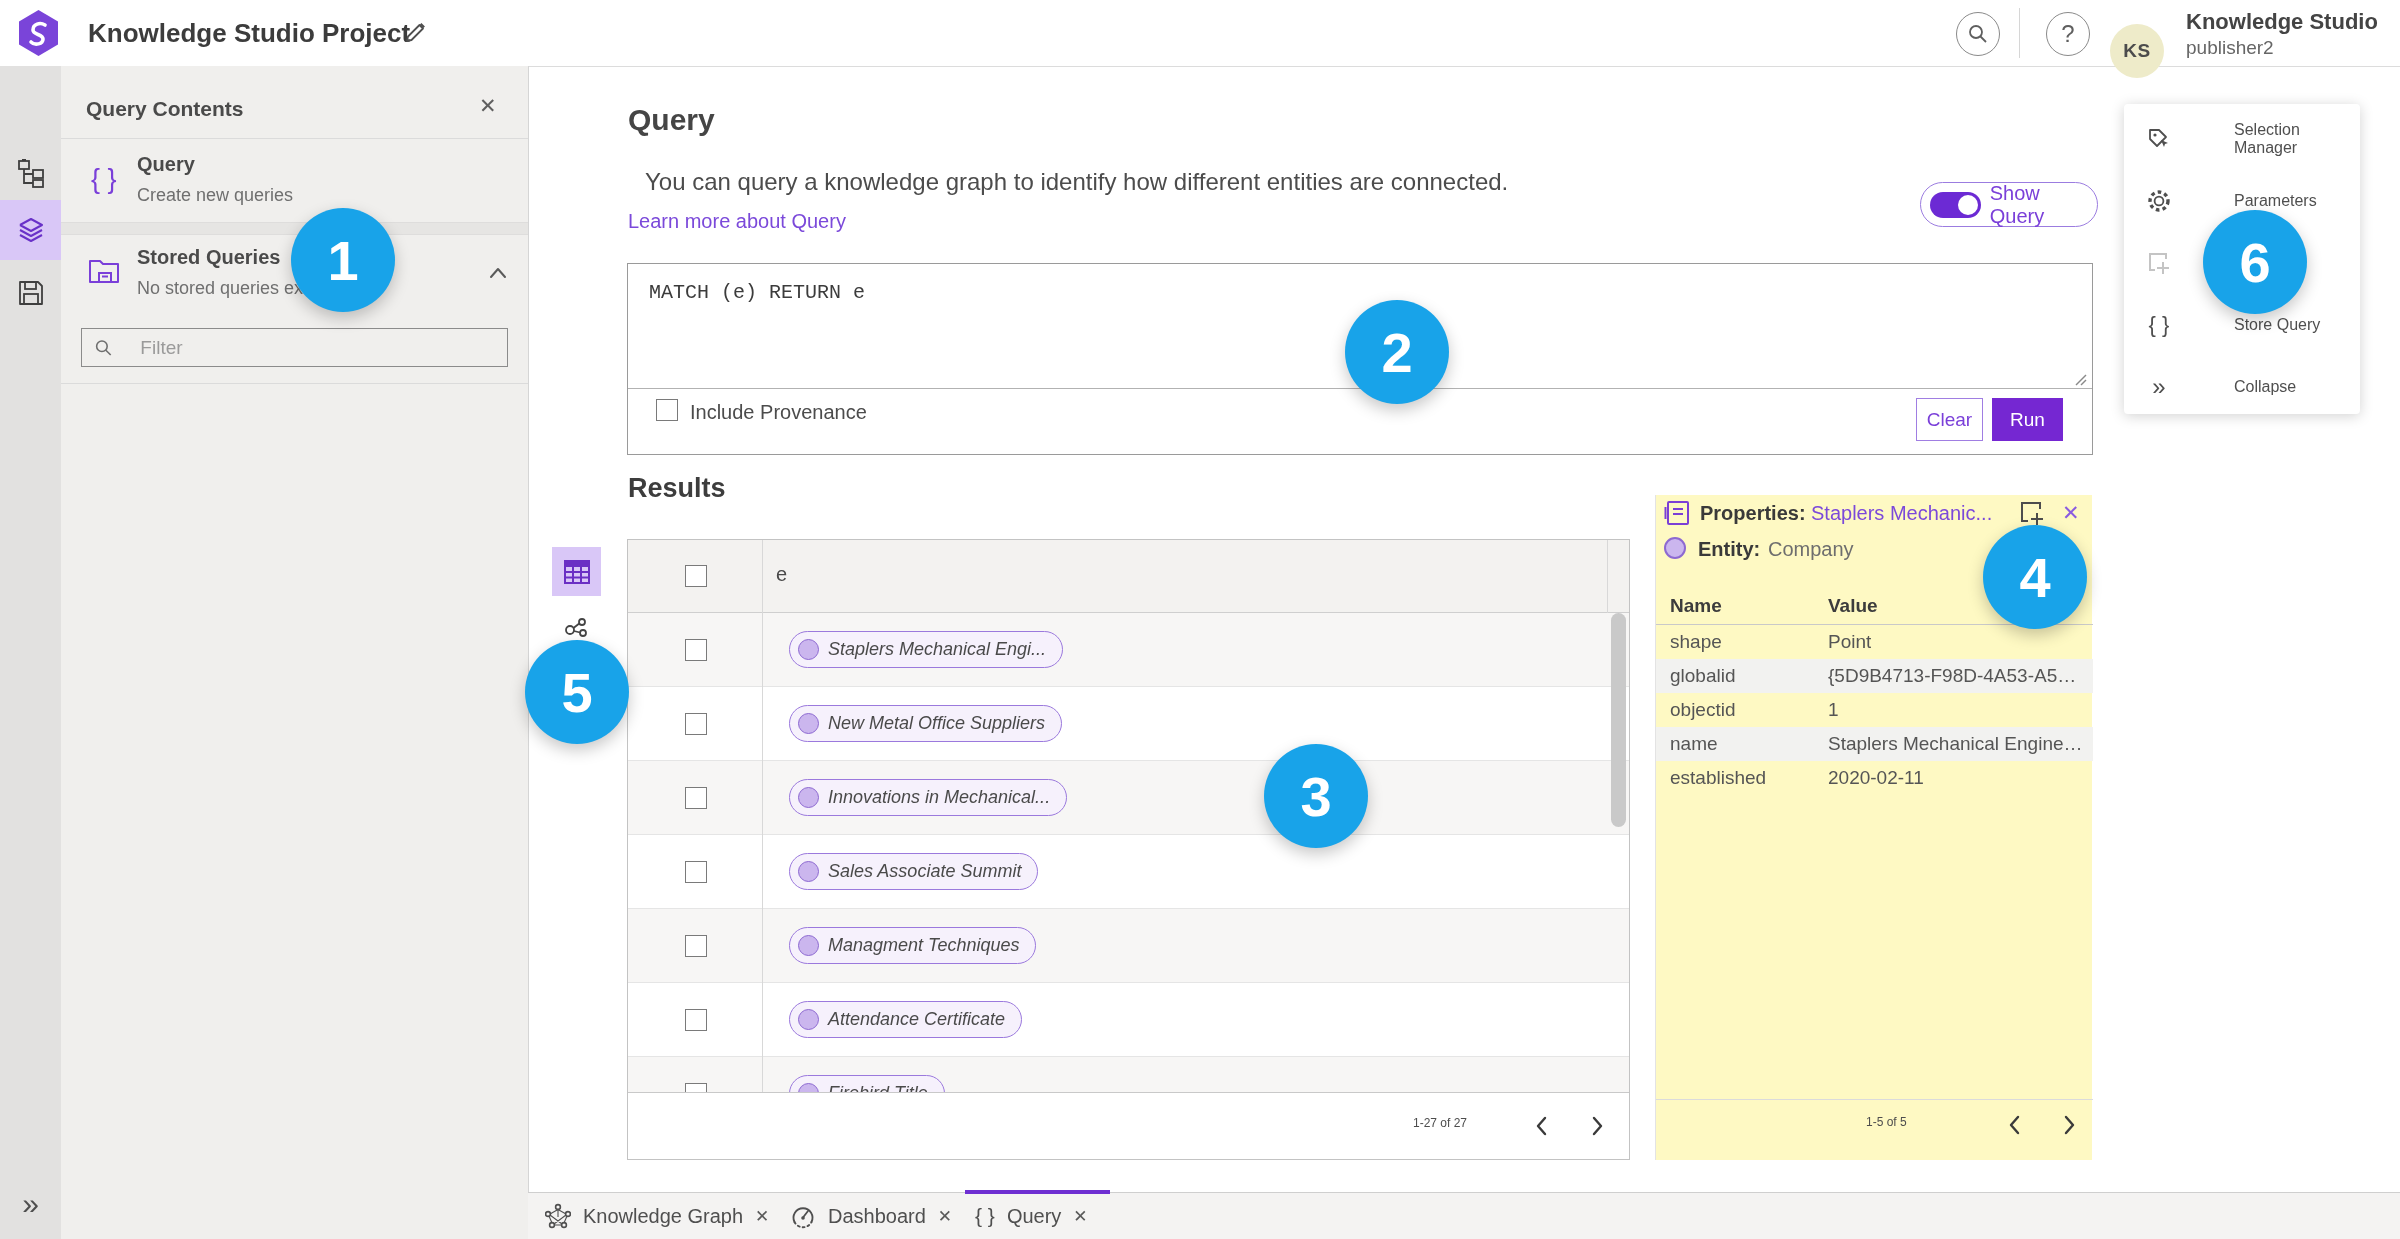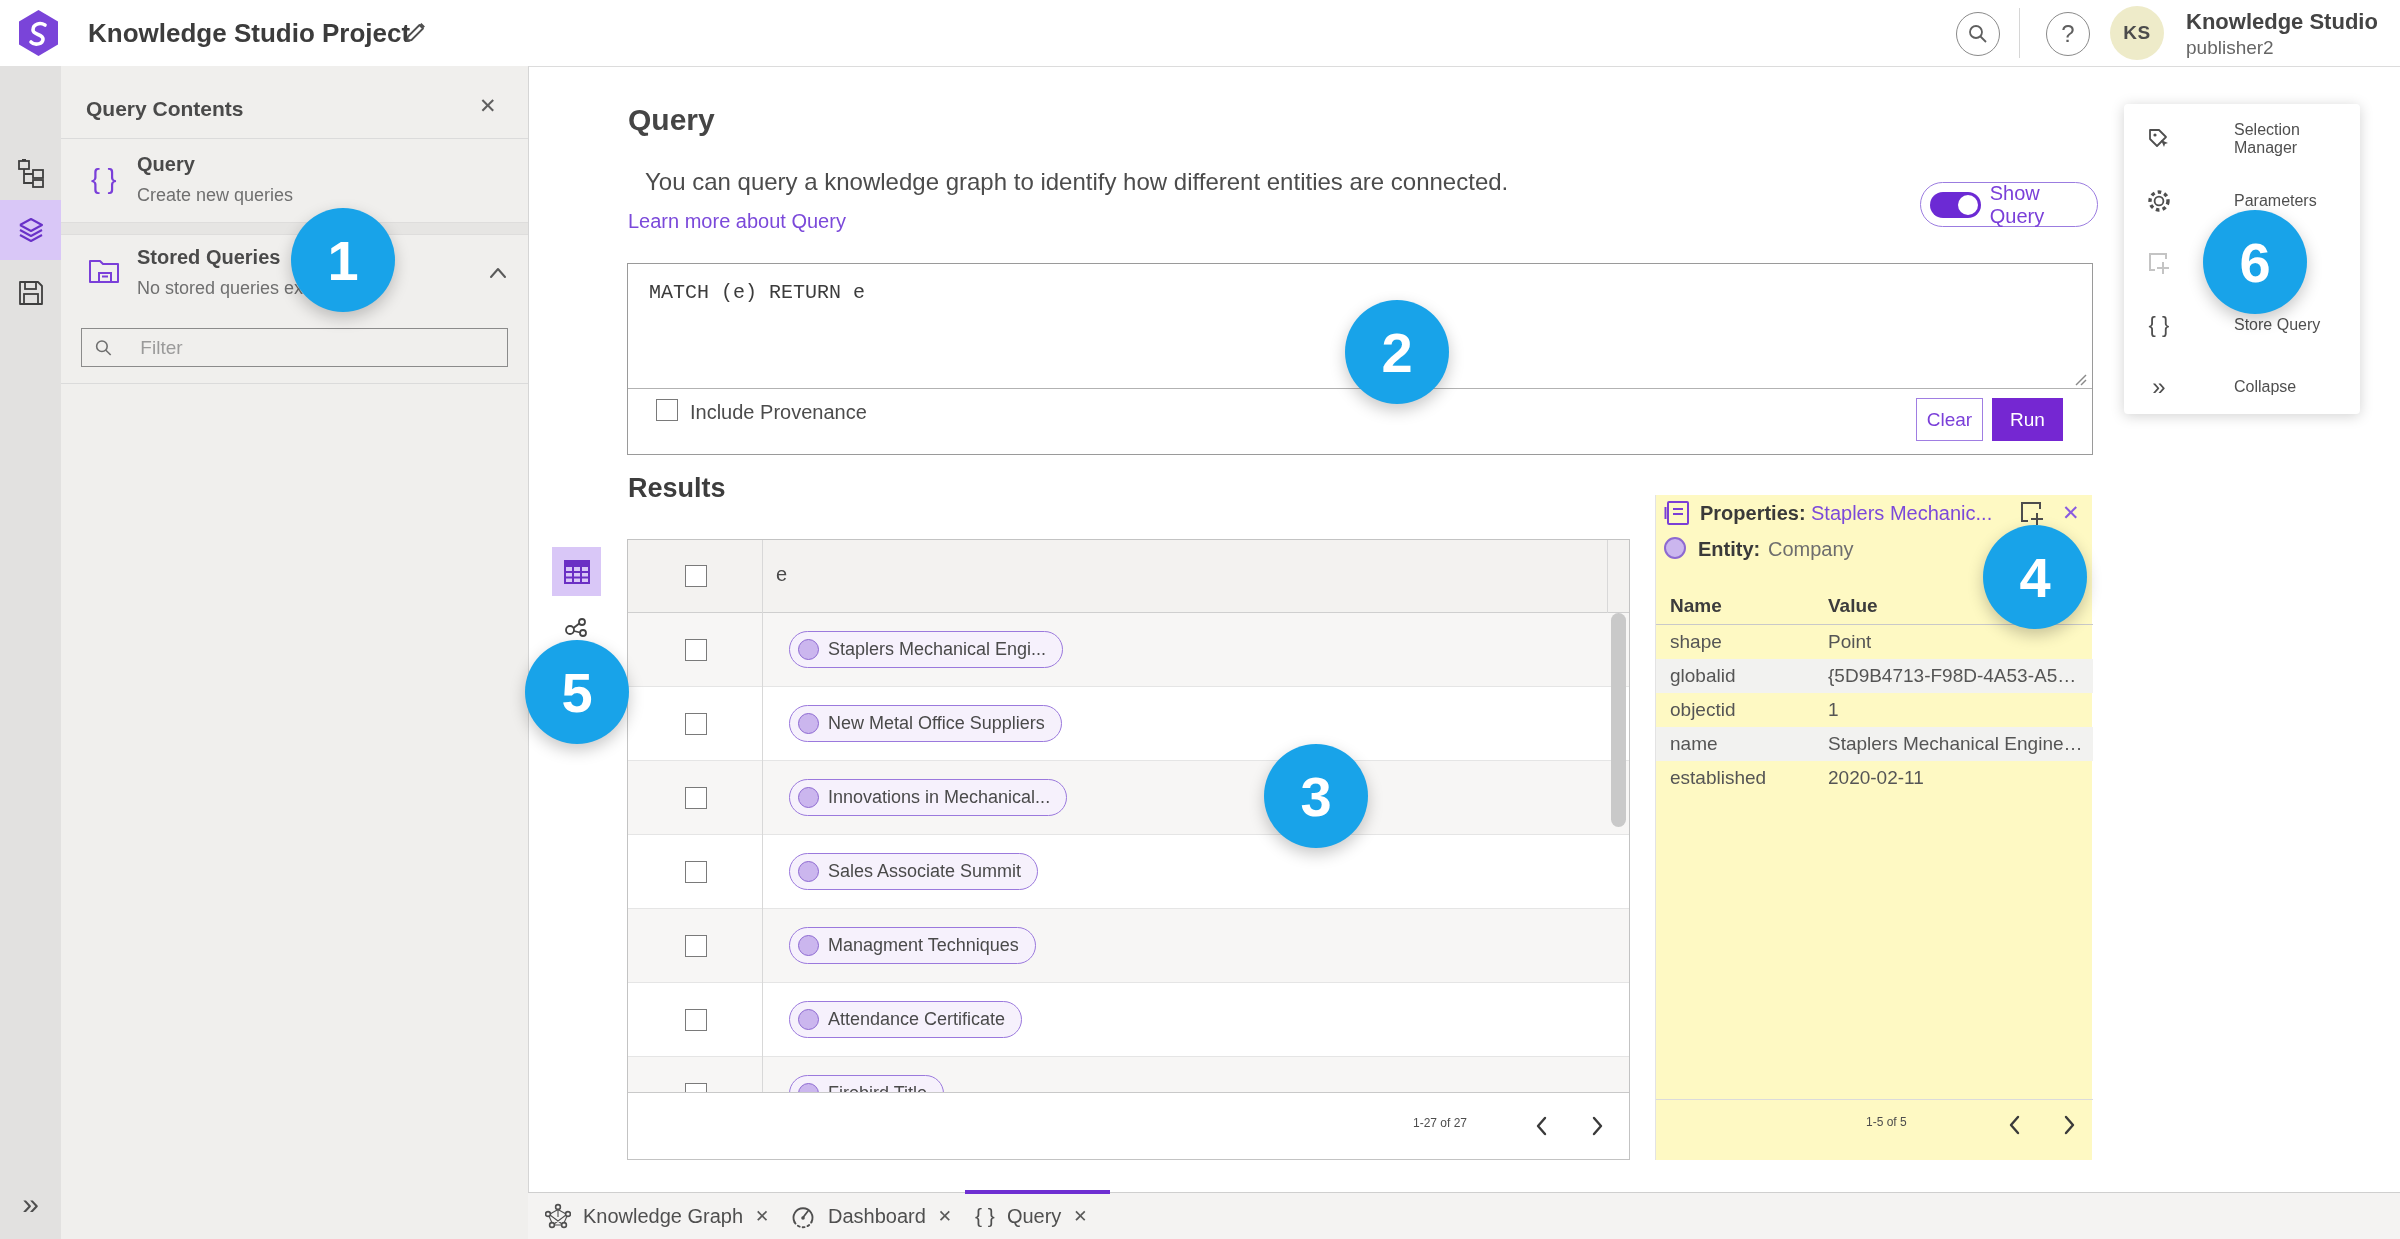--- a/index.html
+++ b/index.html
@@ -58,21 +58,21 @@
   .btn-clear{border:1.5px solid #a07ee2;color:#7a3fd9;background:#fff;}
   .btn-run{background:#7527d2;color:#fff;border:1.5px solid #7527d2;}
 
   
   .h2{font-size:27px;font-weight:700;color:#3d3d3d;}
   .viewbtn{width:49px;height:49px;display:flex;align-items:center;justify-content:center;cursor:pointer;}
   .viewbtn.selected{background:#d9c7f7;}
   .results-box{left:627px;top:539px;width:1003px;height:621px;border:1px solid #c3c3c3;background:#fff;box-sizing:border-box;}
   .r-header{position:absolute;left:0;top:0;width:100%;height:73px;background:#f3f2f0;border-bottom:1px solid #cfcfcf;box-sizing:border-box;}
   .col-div{position:absolute;top:0;width:1px;background:#d8d8d8;}
-  .r-rows{position:absolute;left:0;top:73px;width:1001px;height:480px;overflow:hidden;border-bottom:1px solid #c9c9c9;box-sizing:border-box;}
+  .r-rows{position:absolute;left:0;top:73px;width:1001px;height:480px;overflow:hidden;border-bottom:1px solid #c9c9c9;box-sizing:border-box;font-style:italic;}
   .r-row{position:relative;height:74px;display:flex;align-items:center;border-bottom:1px solid #e5e5e5;box-sizing:border-box;}
   .r-row:nth-child(odd){background:#f7f6f5;}
   .r-row:nth-child(even){background:#ffffff;}
   .r-row .checkbox{position:absolute;left:57px;}
   .chip{position:absolute;left:161px;height:37px;display:inline-flex;align-items:center;gap:9px;
     border:1.5px solid #9b79dd;border-radius:19px;background:#f6f1fc;padding:0 16px 0 8px;box-sizing:border-box;cursor:pointer;}
   .chip .dot{width:21px;height:21px;border-radius:50%;background:#cbb6ee;border:1.5px solid #8d69d1;box-sizing:border-box;}
   .chip .chip-label{font-size:18px;color:#4a4a4a;white-space:nowrap;}
   .scroll-thumb{position:absolute;left:983px;top:73px;width:15px;height:214px;background:#c9c9c9;border-radius:8px;}
   .pag-text{font-size:12px;color:#4d4d4d;}
@@ -137,21 +137,21 @@
     <div class="abs round-btn" style="left:1956px;top:12px;">
       <svg width="22" height="22" viewBox="0 0 22 22">
         <circle cx="9" cy="9" r="6" fill="none" stroke="#5f5f5f" stroke-width="1.8"></circle>
         <line x1="13.5" y1="13.5" x2="19" y2="19" stroke="#5f5f5f" stroke-width="1.8"></line>
       </svg>
     </div>
     <div class="abs vdiv" style="left:2019px;top:8px;height:50px;"></div>
     <div class="abs round-btn" style="left:2046px;top:12px;">
       <span class="help-glyph">?</span>
     </div>
-    <div class="abs avatar" style="left:2110px;top:6px;text-align:center;">
+    <div class="abs avatar" style="left:2110px;top:24px;text-align:center;">
       <span>KS</span>
     </div>
     <div class="abs" style="left:2186px;top:9px;">
       <div class="user-name">Knowledge Studio</div>
       <div class="user-sub">publisher2</div>
     </div>
   </div>
 
   <div class="abs rail">
     <div class="rail-item" style="top:77px;">

